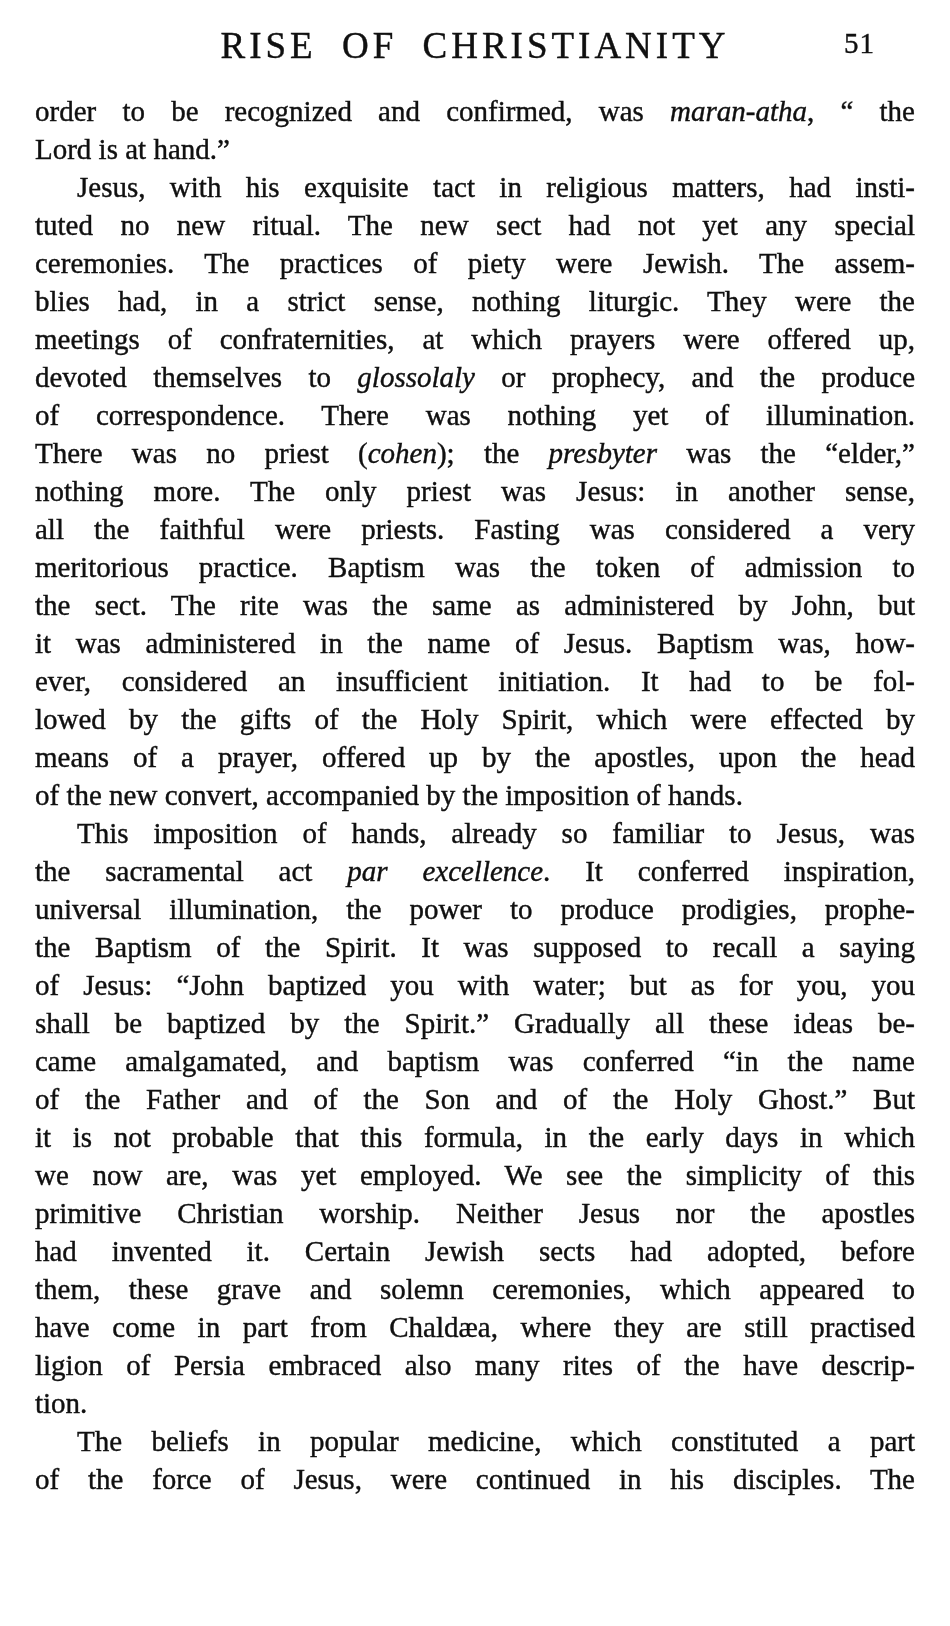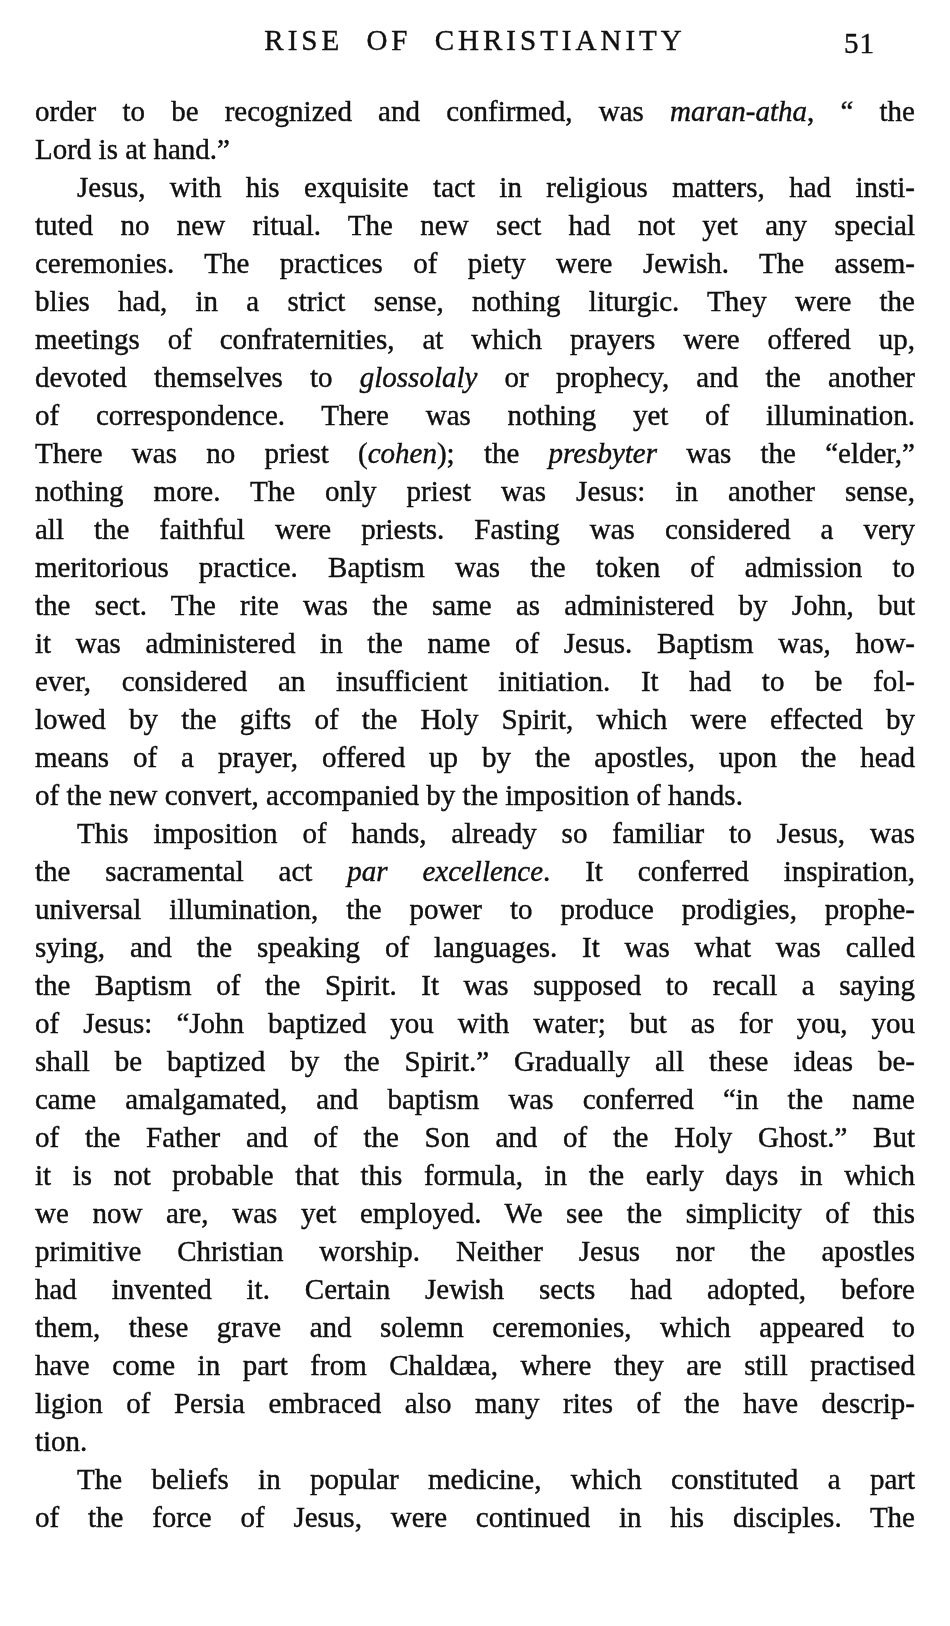--- a/index.html
+++ b/index.html
@@ -14,21 +14,21 @@
     -webkit-text-stroke: 0.4px #101010;
   }
   .header {
     position: relative;
     padding-top: 24px;
     text-align: center;
     height: 38px;
   }
   .running-title {
     display: inline-block;
-    font-size: 29px;
+    font-size: 37px;
     letter-spacing: 4px;
     word-spacing: 12px;
     white-space: nowrap;
   }
   .folio {
     position: absolute;
     top: 27px;
     right: 75px;
     font-size: 29px;
     letter-spacing: 1px;
@@ -61,38 +61,37 @@
       <div class="paragraph">
         <div class="line"><span>order to be recognized and confirmed, was </span><span class="it">maran-atha</span><span>, “ the</span></div>
         <div class="line last"><span>Lord is at hand.”</span></div>
       </div>
       <div class="paragraph">
         <div class="line indent"><span>Jesus, with his exquisite tact in religious matters, had insti-</span></div>
         <div class="line"><span>tuted no new ritual. The new sect had not yet any special</span></div>
         <div class="line"><span>ceremonies. The practices of piety were Jewish. The assem-</span></div>
         <div class="line"><span>blies had, in a strict sense, nothing liturgic. They were the</span></div>
         <div class="line"><span>meetings of confraternities, at which prayers were offered up,</span></div>
-        <div class="line"><span>devoted themselves to </span><span class="it">glossolaly</span><span> or prophecy, and the another</span></div>
+        <div class="line"><span>devoted themselves to </span><span class="it">glossolaly</span><span> or prophecy, and the produce</span></div>
         <div class="line"><span>of correspondence. There was nothing yet of illumination.</span></div>
         <div class="line"><span>There was no priest (</span><span class="it">cohen</span><span>); the </span><span class="it">presbyter</span><span> was the “elder,”</span></div>
         <div class="line"><span>nothing more. The only priest was Jesus: in another sense,</span></div>
         <div class="line"><span>all the faithful were priests. Fasting was considered a very</span></div>
         <div class="line"><span>meritorious practice. Baptism was the token of admission to</span></div>
         <div class="line"><span>the sect. The rite was the same as administered by John, but</span></div>
         <div class="line"><span>it was administered in the name of Jesus. Baptism was, how-</span></div>
         <div class="line"><span>ever, considered an insufficient initiation. It had to be fol-</span></div>
         <div class="line"><span>lowed by the gifts of the Holy Spirit, which were effected by</span></div>
         <div class="line"><span>means of a prayer, offered up by the apostles, upon the head</span></div>
         <div class="line last"><span>of the new convert, accompanied by the imposition of hands.</span></div>
       </div>
       <div class="paragraph">
         <div class="line indent"><span>This imposition of hands, already so familiar to Jesus, was</span></div>
         <div class="line"><span>the sacramental act </span><span class="it">par excellence</span><span>. It conferred inspiration,</span></div>
         <div class="line"><span>universal illumination, the power to produce prodigies, prophe-</span></div>
-        <div class="line"><span>sying, and the speaking of languages. It was what was called</span></div>
         <div class="line"><span>the Baptism of the Spirit. It was supposed to recall a saying</span></div>
         <div class="line"><span>of Jesus: “John baptized you with water; but as for you, you</span></div>
         <div class="line"><span>shall be baptized by the Spirit.” Gradually all these ideas be-</span></div>
         <div class="line"><span>came amalgamated, and baptism was conferred “in the name</span></div>
         <div class="line"><span>of the Father and of the Son and of the Holy Ghost.” But</span></div>
         <div class="line"><span>it is not probable that this formula, in the early days in which</span></div>
         <div class="line"><span>we now are, was yet employed. We see the simplicity of this</span></div>
         <div class="line"><span>primitive Christian worship. Neither Jesus nor the apostles</span></div>
         <div class="line"><span>had invented it. Certain Jewish sects had adopted, before</span></div>
         <div class="line"><span>them, these grave and solemn ceremonies, which appeared to</span></div>

